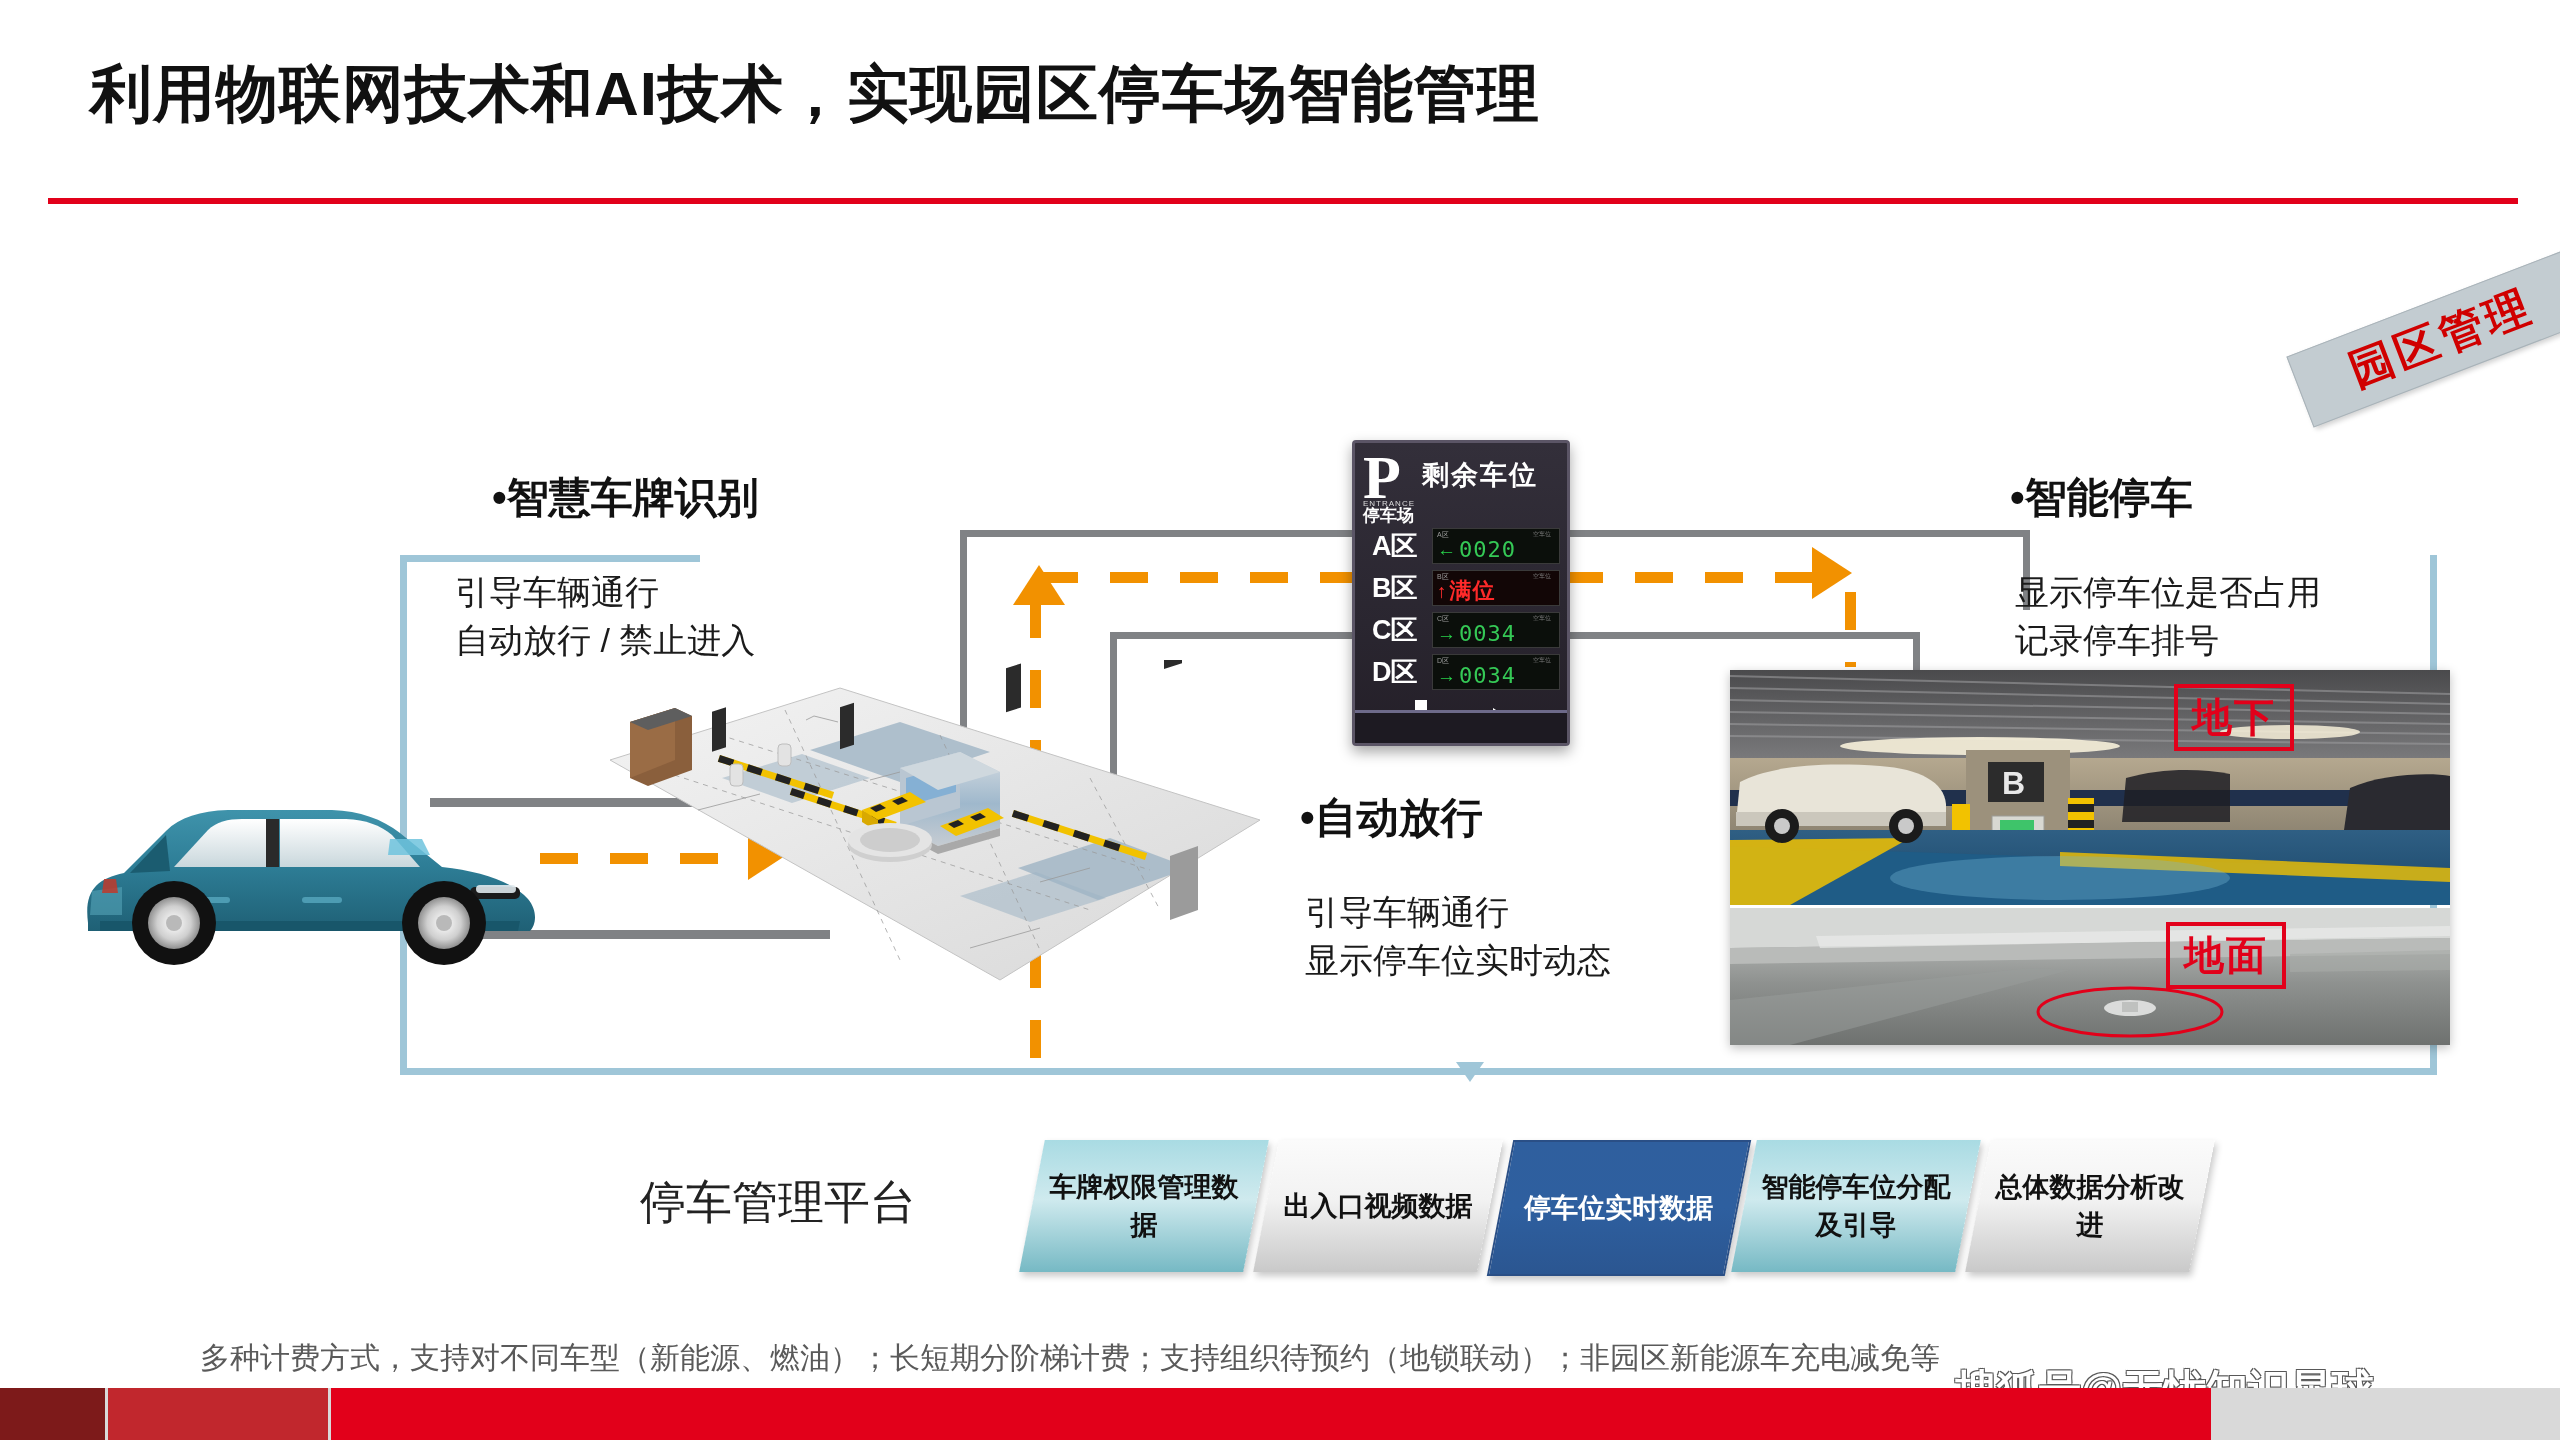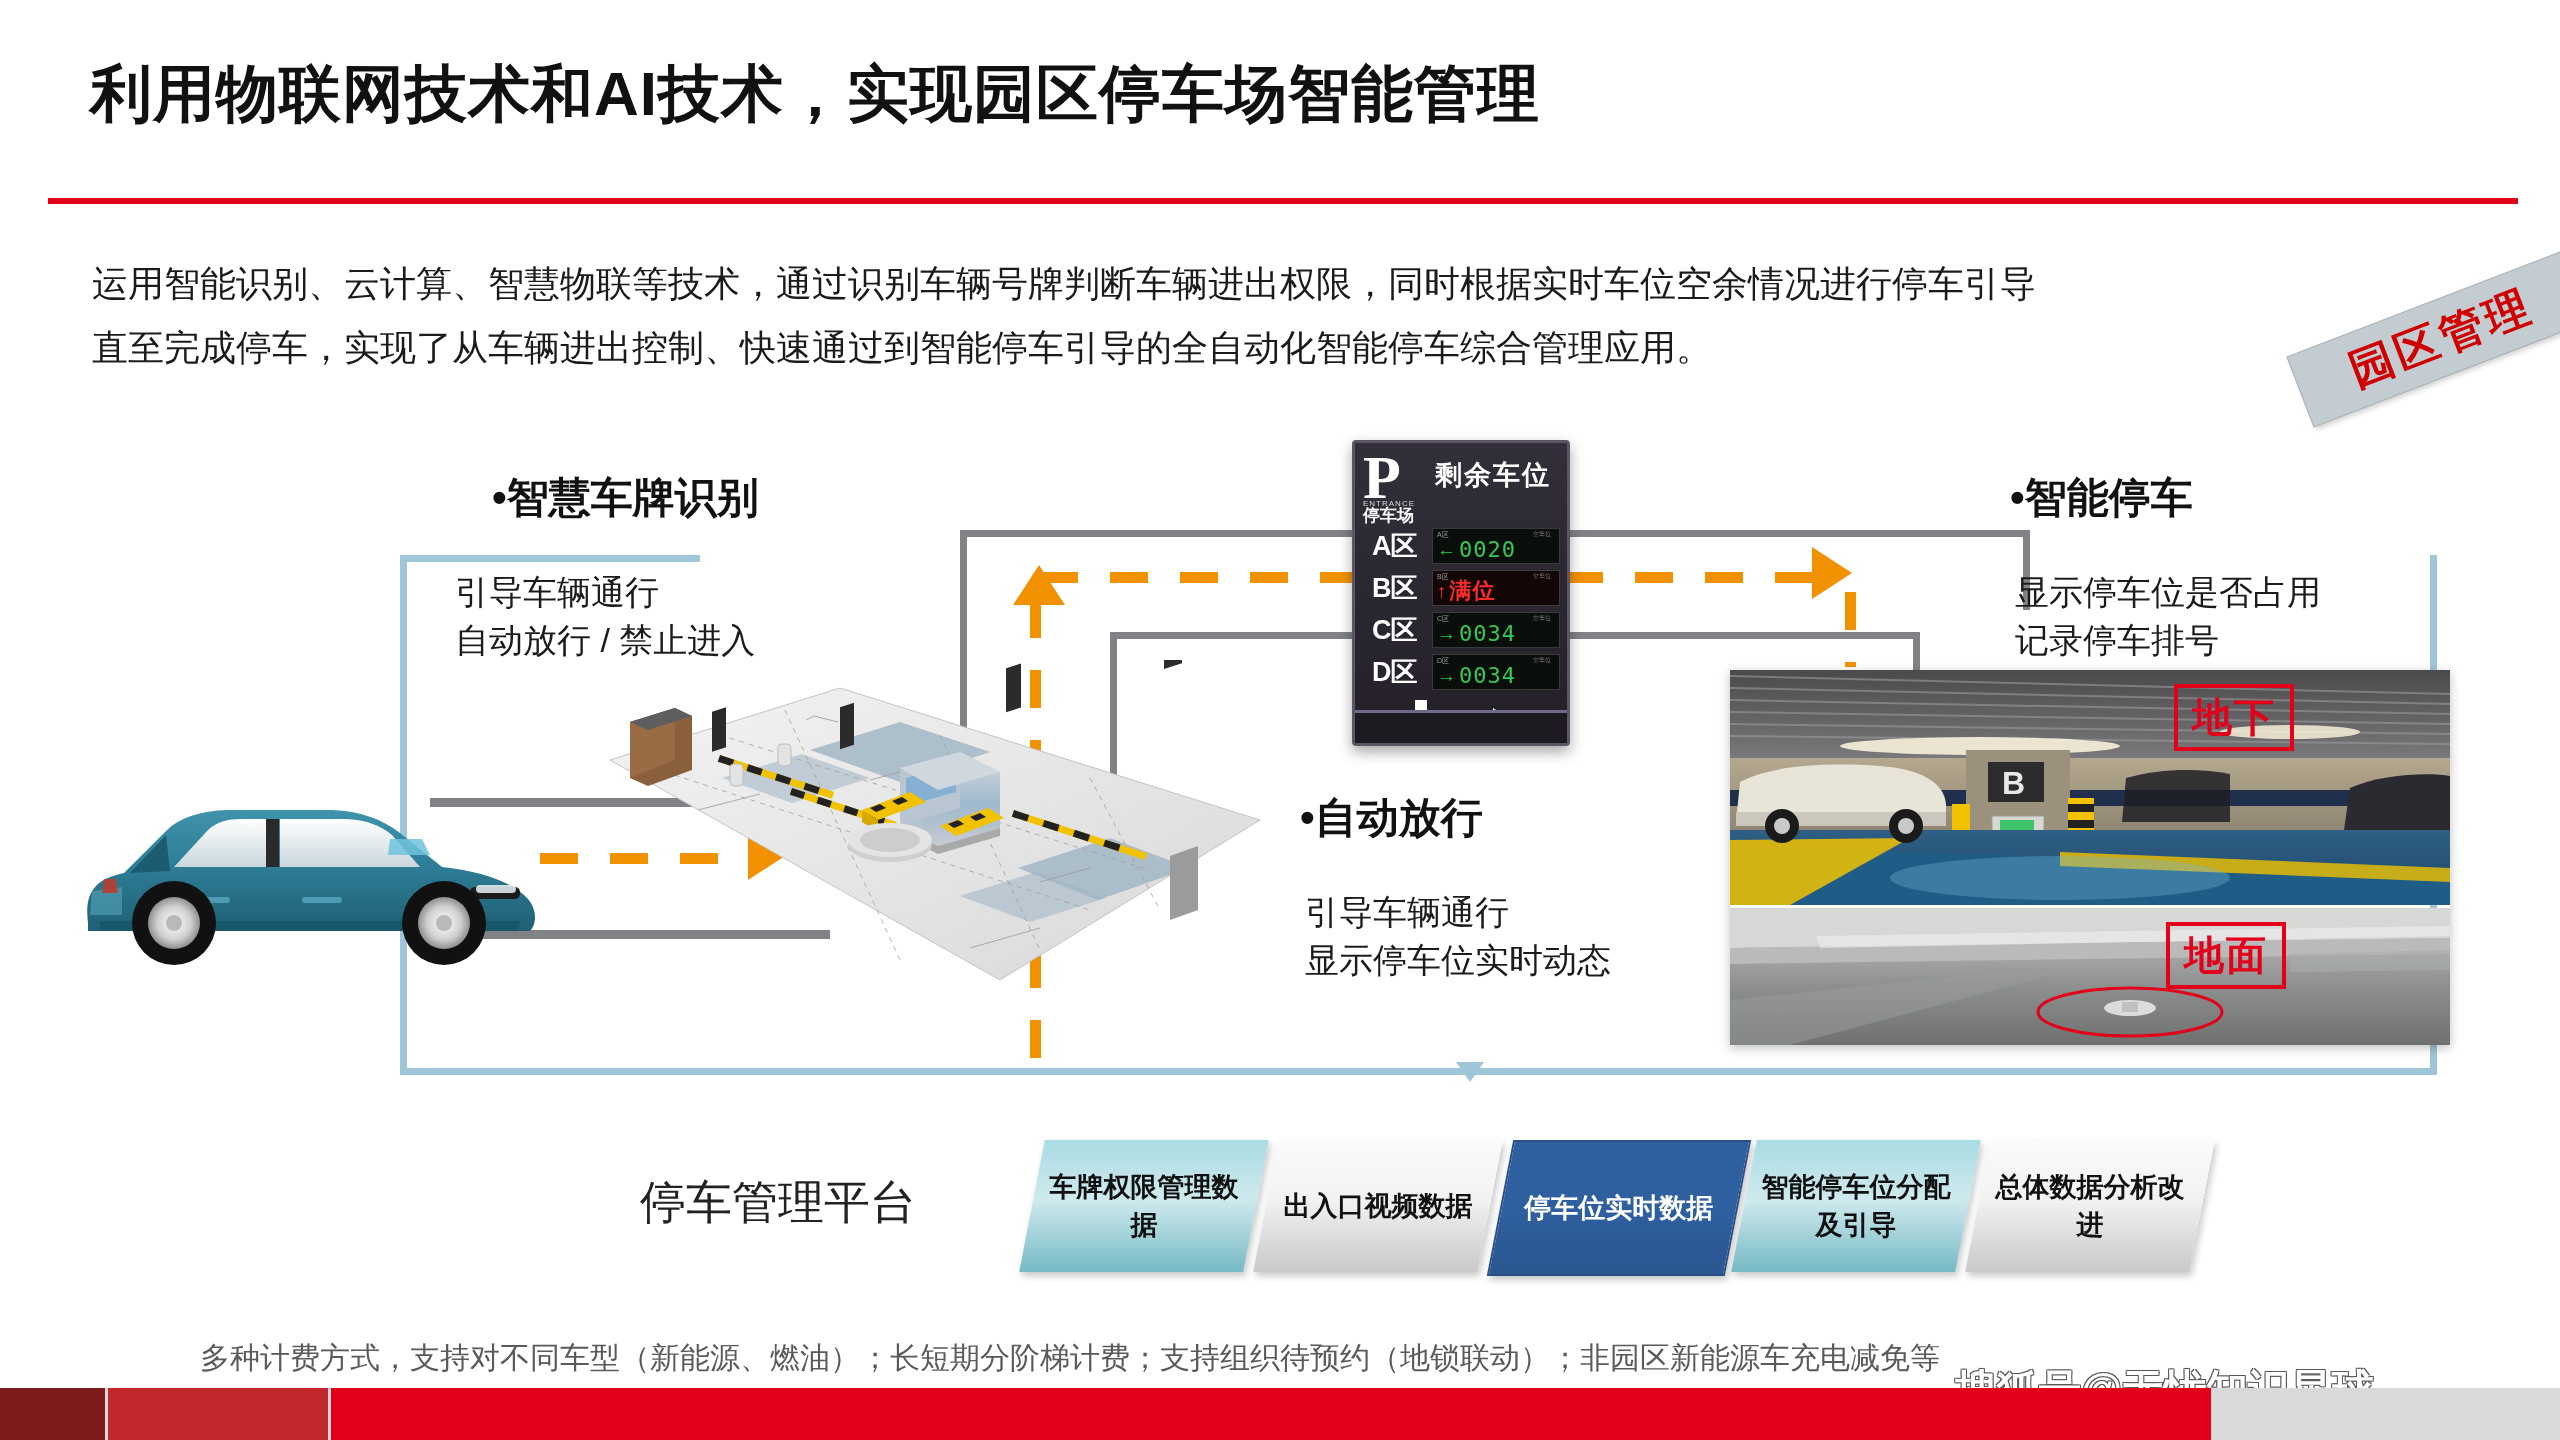--- a/index.html
+++ b/index.html
@@ -90,21 +90,21 @@
     box-shadow:0 6px 14px rgba(0,0,0,.35);
     overflow:hidden;
   }
   .psign-top{display:flex;align-items:flex-start;padding:8px 6px 0 8px;}
   .pbig{
     color:#fff;font-size:62px;font-weight:bold;line-height:52px;
     font-family:"Liberation Serif",serif;
   }
   .p-ent{color:#dcdcdc;font-size:8px;letter-spacing:1px;margin-top:-4px;}
   .p-cn{color:#fff;font-size:17px;font-weight:bold;line-height:16px;}
-  .p-title{color:#fff;font-size:27px;font-weight:bold;margin-left:20px;margin-top:6px;letter-spacing:2px;}
+  .p-title{color:#fff;font-size:27px;font-weight:bold;margin-left:7px;margin-top:6px;letter-spacing:2px;}
   .prow{display:flex;align-items:center;margin:2px 0 0 17px;height:40px;}
   .pzone{color:#fff;font-size:27px;font-weight:bold;width:60px;letter-spacing:-1px;}
   .pled{
     width:118px;height:34px;background:#0b0f0b;border:1px solid #3a3a3a;
     display:flex;align-items:center;padding:0 4px;position:relative;
   }
   .pled.red{background:#120606;}
   .pled-lbl{position:absolute;left:4px;top:1px;font-size:7px;color:#9a9a9a;}
   .pled-lbl2{position:absolute;right:8px;top:1px;font-size:6px;color:#7d7d7d;}
   .pled-arrow{font-size:19px;line-height:19px;color:#27d34a;margin-top:6px;margin-right:3px;}
@@ -163,24 +163,20 @@
   .f3{position:absolute;left:331px;bottom:0;width:1880px;height:52px;background:#e2001a;}
 </style>
 </head>
 <body>
 
 <div class="slide">
 
   <div class="title">利用物联网技术和AI技术，实现园区停车场智能管理</div>
   <div class="title-rule"></div>
 
-  <div class="desc">
-    <div>运用智能识别、云计算、智慧物联等技术，通过识别车辆号牌判断车辆进出权限，同时根据实时车位空余情况进行停车引导</div>
-    <div>直至完成停车，实现了从车辆进出控制、快速通过到智能停车引导的全自动化智能停车综合管理应用。</div>
-  </div>
 
   <div class="ribbon">
     <span>园区管理</span>
   </div>
 
   <div class="bl" style="left:400px;top:555px;width:7px;height:520px;"></div>
   <div class="bl" style="left:400px;top:555px;width:300px;height:7px;"></div>
   <div class="bl" style="left:400px;top:1068px;width:1070px;height:7px;"></div>
 
   <div class="bl" style="left:2430px;top:555px;width:7px;height:513px;"></div>

